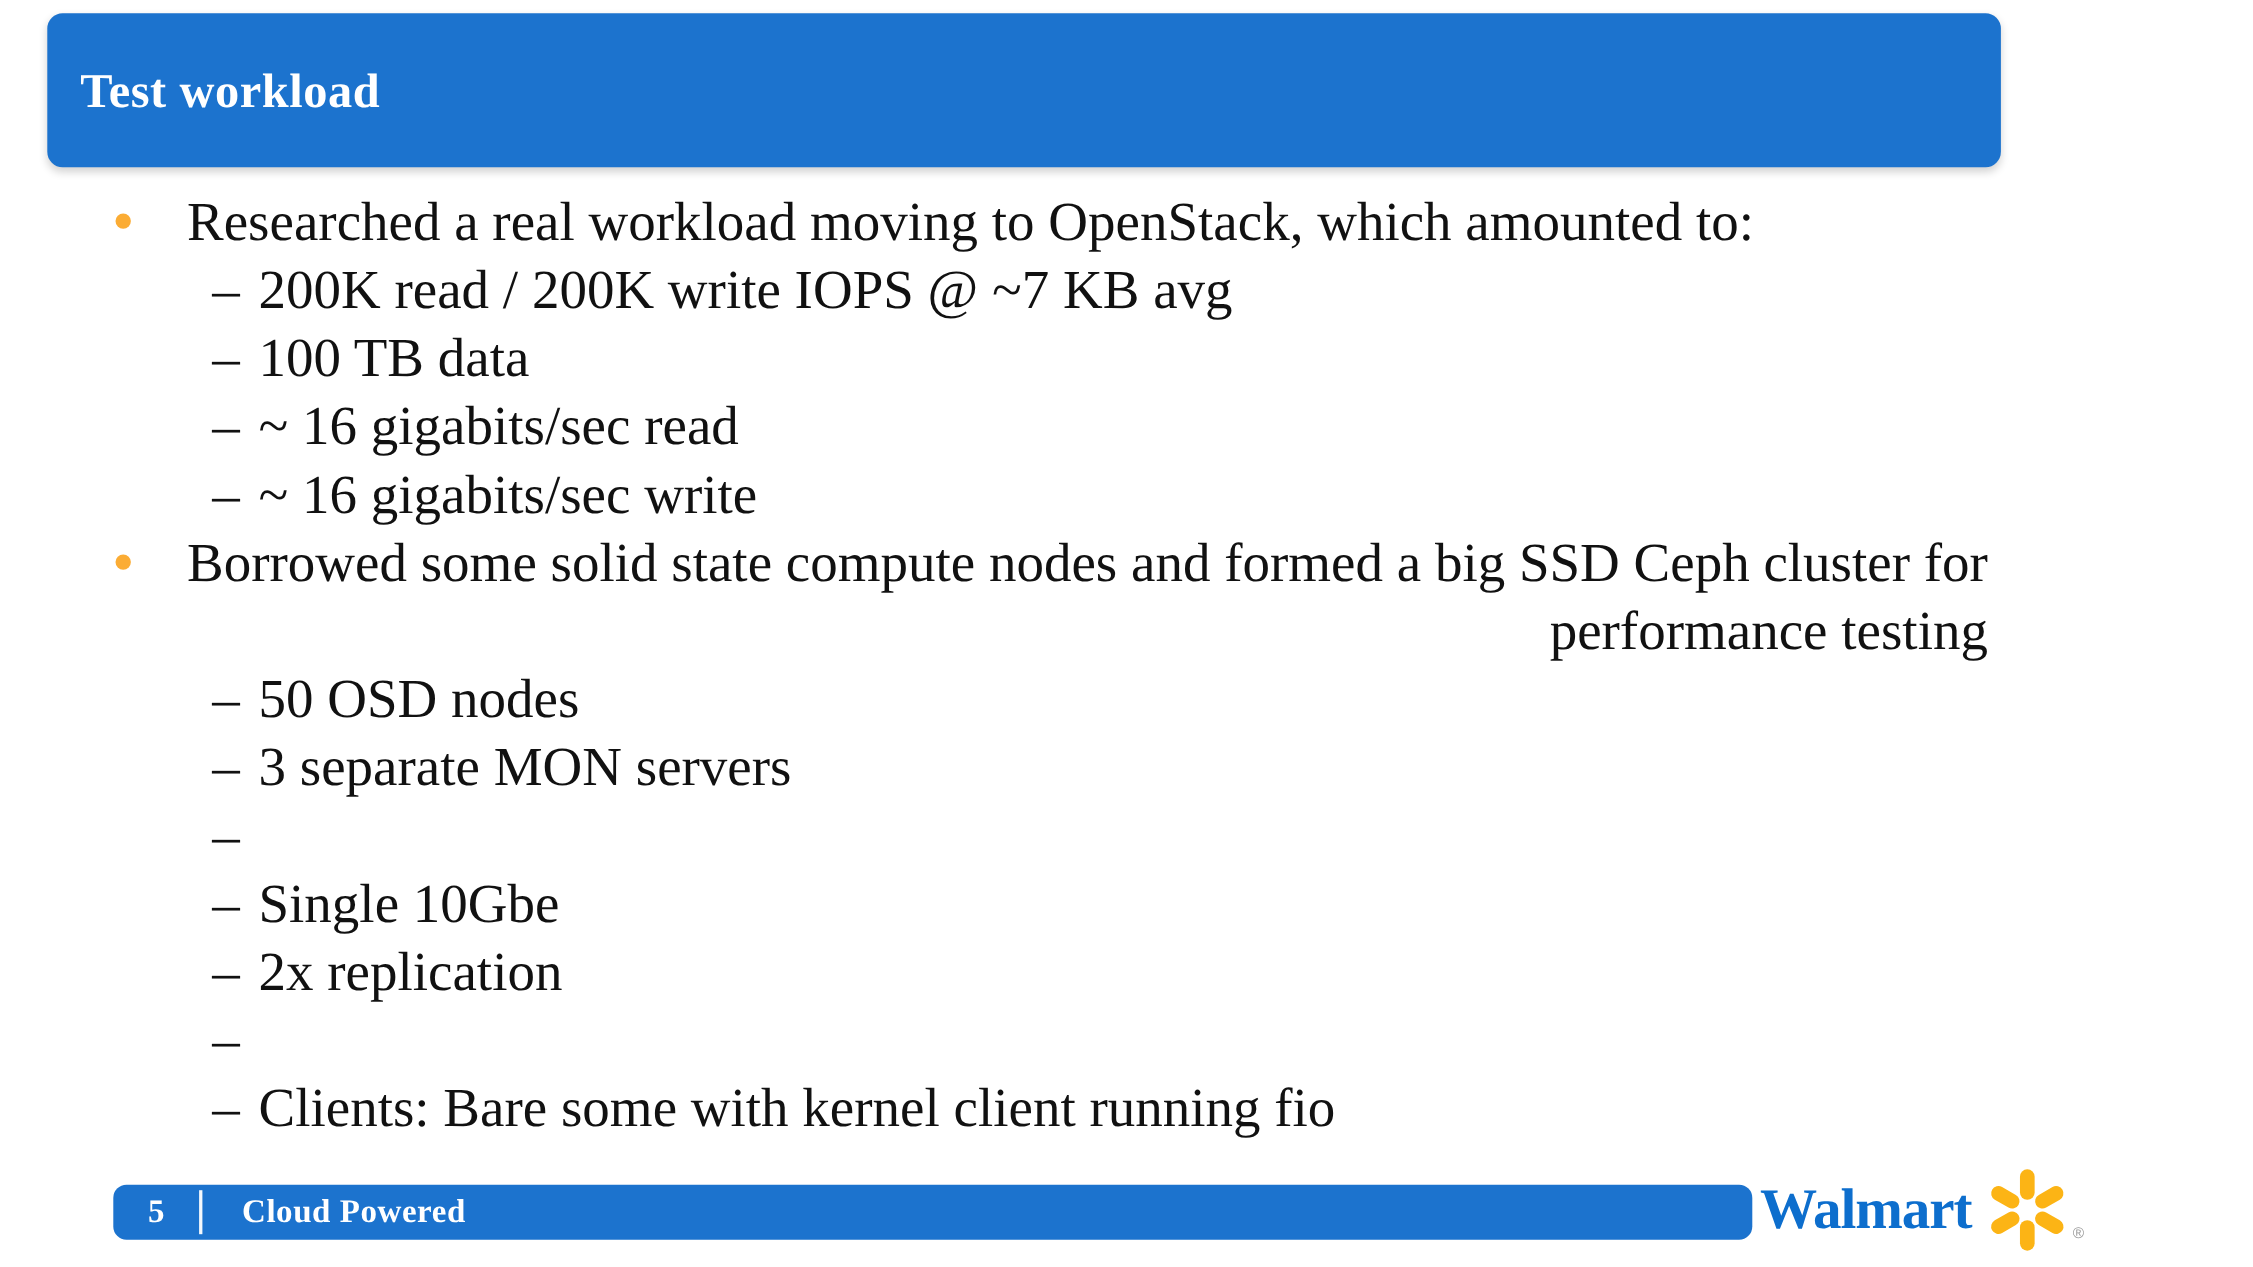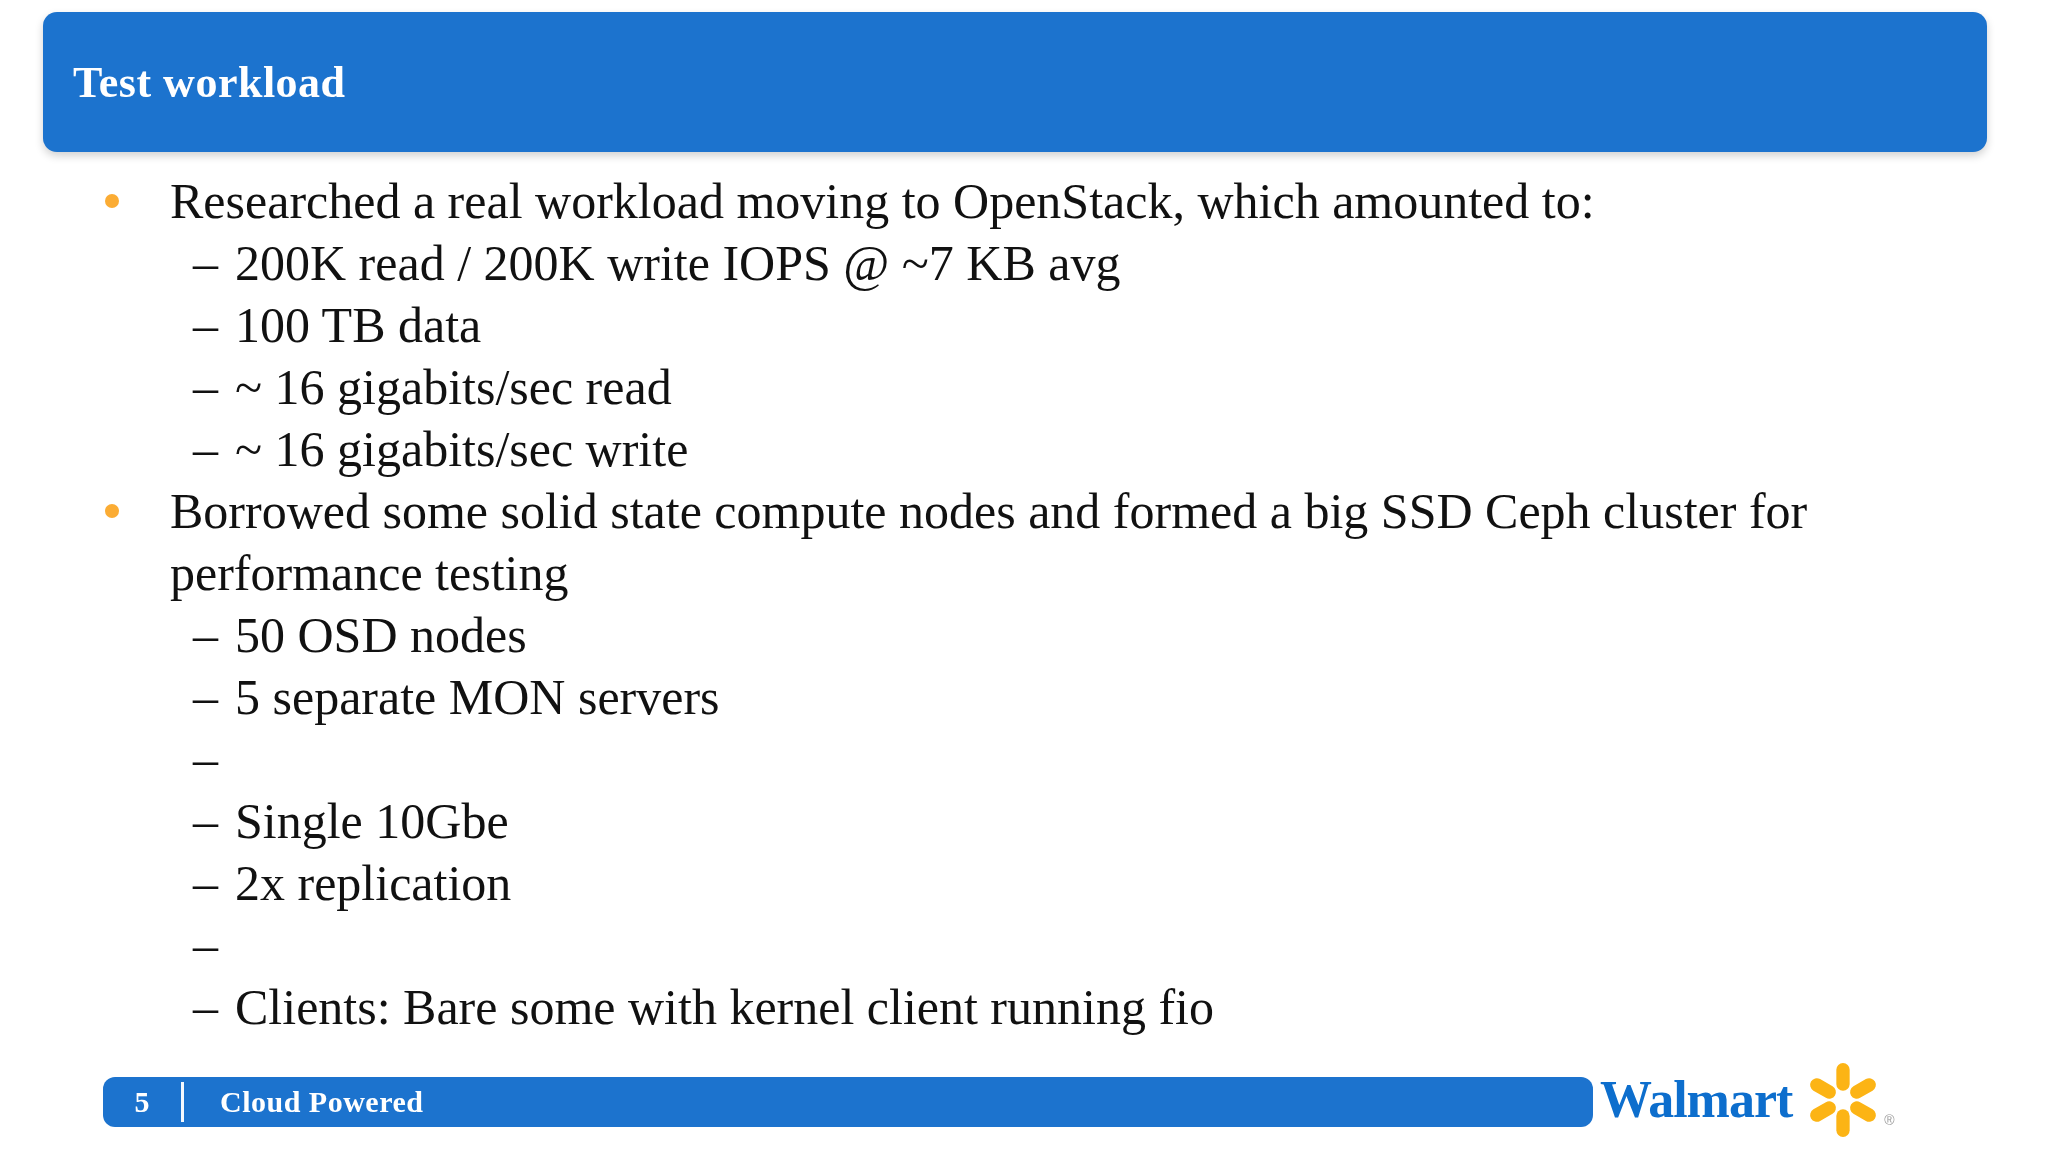--- a/index.html
+++ b/index.html
@@ -7,21 +7,21 @@
     position:relative;
     width:2048px;height:1152px;
     background:#fff;
     overflow:hidden;
     font-family:"Liberation Serif", serif;
     color:var(--text-color,#111);
   }
   
   .titlebar{
     position:absolute;left:43px;top:12px;
-    width:1944px;height:140px;
+    width:1776px;height:140px;
     background:var(--bar-blue,#1c73ce);
     border-radius:14px;
     box-shadow:0 4px 8px rgba(0,0,0,.18);
     display:flex;align-items:center;
   }
   .titlebar h1{
     margin:0;padding:0 0 0 30px;
     font-size:44px;font-weight:bold;color:#fff;
     letter-spacing:.5px;
   }
@@ -34,21 +34,21 @@
   .bullets li{display:flex;align-items:flex-start;}
   .bullets li.l2{margin-left:88px;}
   .marker{flex:none;}
   .l1 .marker{width:65px;}
   .l2 .marker{width:42px;}
   .dot{
     display:block;width:14px;height:14px;margin-top:24px;
     border-radius:50%;
     background:var(--bullet-orange,#fbac34);
   }
-  .txt{white-space:pre;}
+  .txt{white-space:pre;text-align:right;}
   
   .footbar{
     position:absolute;left:103px;top:1077px;
     width:1490px;height:50px;
     background:var(--bar-blue,#1c73ce);
     border-radius:12px;
     display:flex;align-items:center;
     color:#fff;font-weight:bold;font-size:30px;
   }
   .pagenum{flex:none;width:78px;text-align:center;}
@@ -117,21 +117,21 @@
         </span>
         <span class="txt">Borrowed some solid state compute nodes and formed a big SSD Ceph cluster for
 performance testing</span>
       </li>
       <li class="l2">
         <span class="marker">–</span>
         <span class="txt">50 OSD nodes</span>
       </li>
       <li class="l2">
         <span class="marker">–</span>
-        <span class="txt">5 separate MON servers</span>
+        <span class="txt">3 separate MON servers</span>
       </li>
       <li class="l2">
         <span class="marker">–</span>
       </li>
       <li class="l2">
         <span class="marker">–</span>
         <span class="txt">Single 10Gbe</span>
       </li>
       <li class="l2">
         <span class="marker">–</span>

